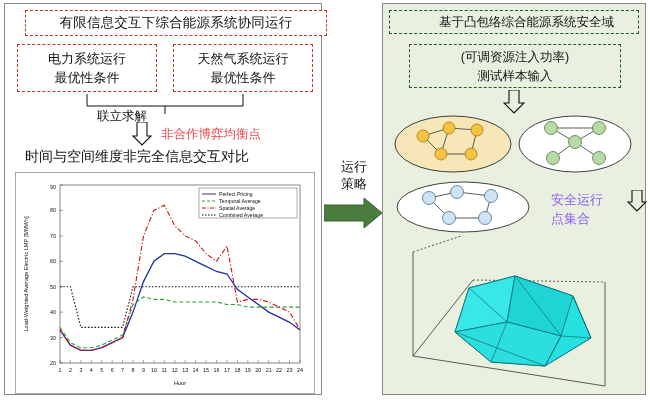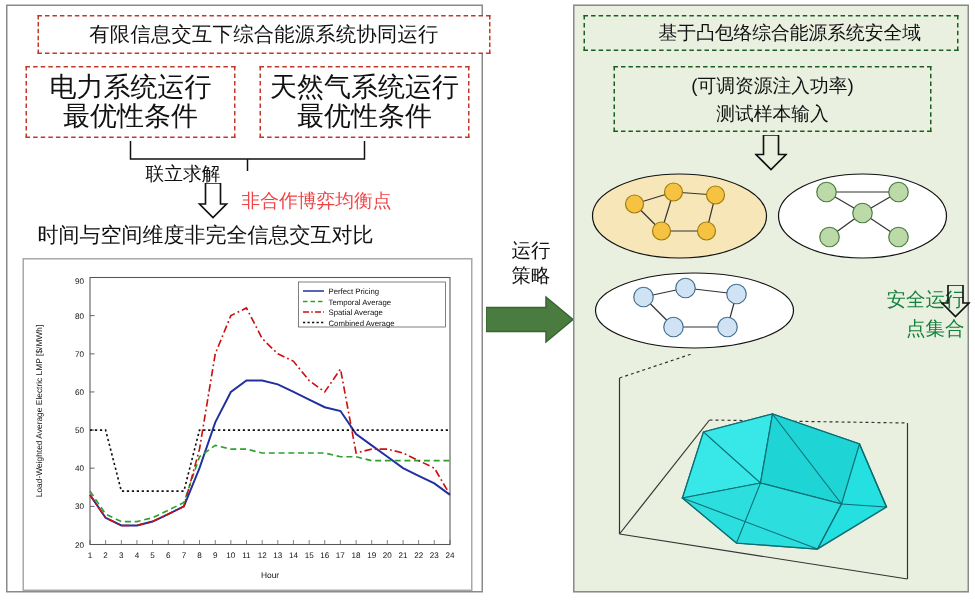--- a/index.html
+++ b/index.html
@@ -64,21 +64,21 @@
     line-height: 24px;
     font-size: 13.5px;
     letter-spacing: 0.2px;
     margin-left: 12px;
   }
 
   .cond-box {
     position: absolute;
     top: 40px;
     height: 48px;
-    font-size: 18px;
+    font-size: 13px;
     padding-top: 4px;
     line-height: 19px;
   }
   .cond-left  { left: 12px;  width: 140px; }
   .cond-right { left: 168px; width: 140px; }
 
   .brace-wrap {
     position: absolute;
     left: 12px;
     top: 88px;
@@ -203,22 +203,22 @@
     width: 20px;
     height: 22px;
   }
   .safe-label {
     position: absolute;
     left: 168px;
     top: 186px;
     width: 92px;
     font-size: 13px;
     line-height: 19px;
-    text-align: right;
-    color: #15803d;
+    text-align: left;
+    color: #8b5cf6;
   }
   .poly3d {
     position: absolute;
     left: 12px;
     top: 232px;
     width: 244px;
     height: 156px;
   }
 
   .legend-text { font-size: 5.2px; font-family: "Liberation Sans", sans-serif; fill: #111; }

